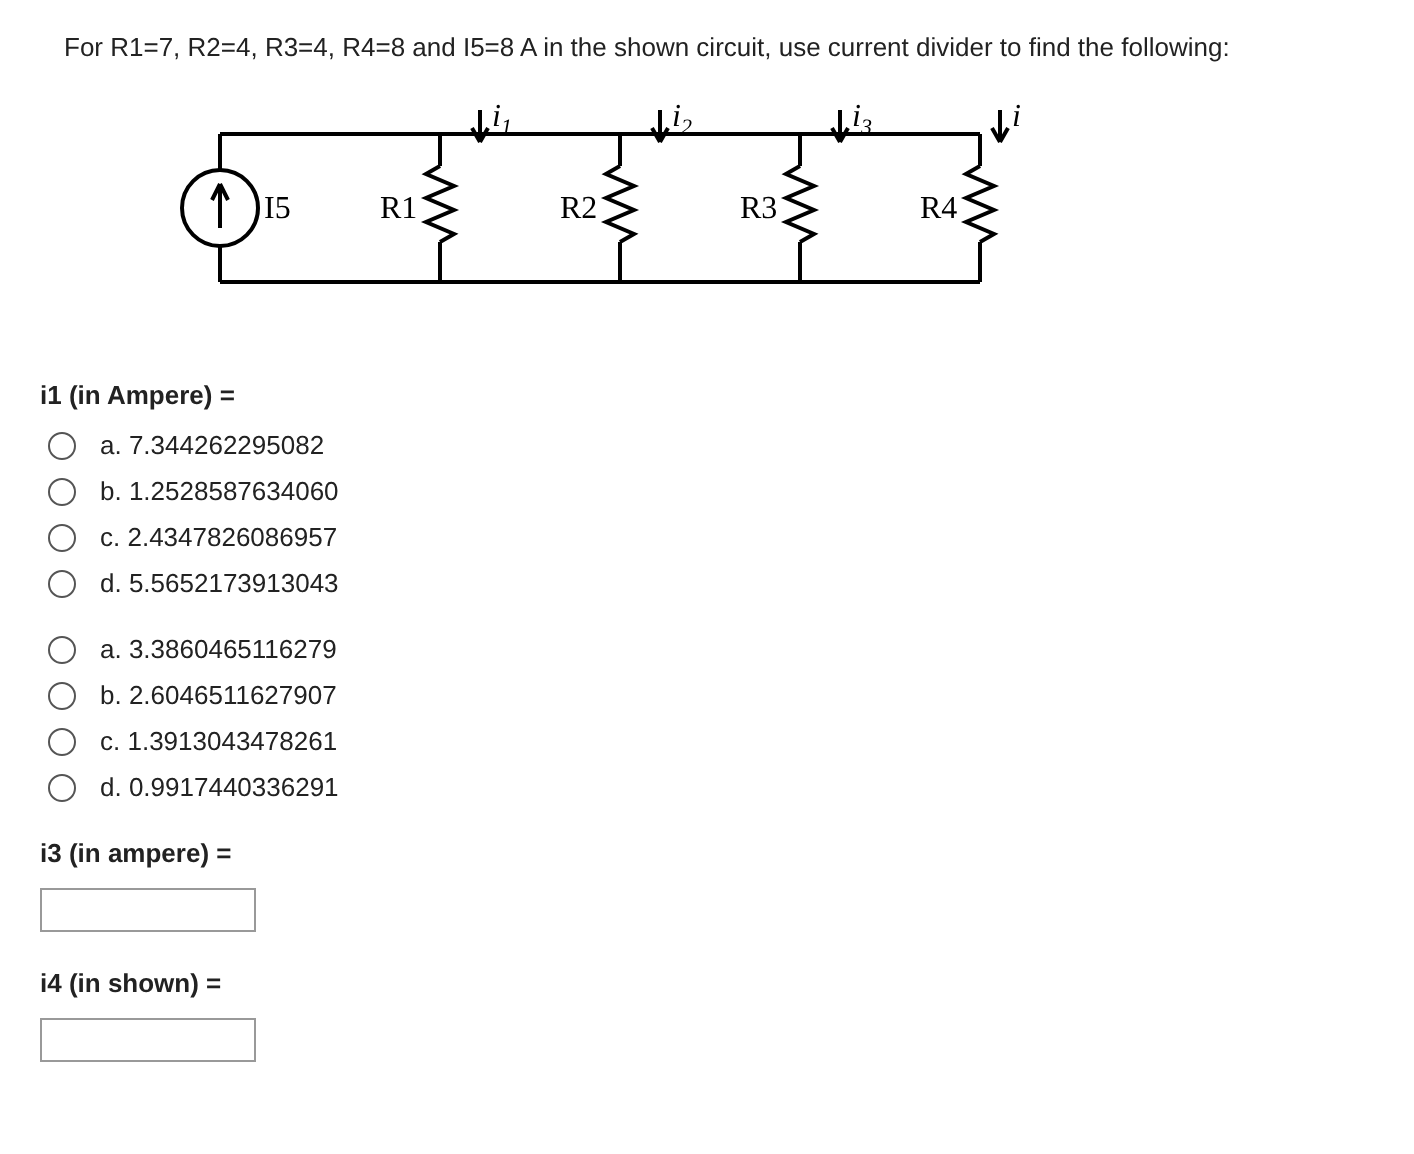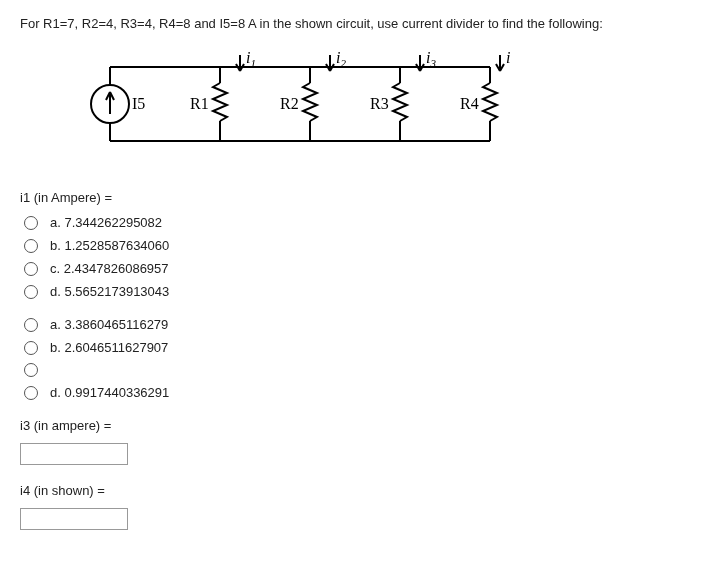--- a/index.html
+++ b/index.html
@@ -7,31 +7,33 @@
     margin: 0;
     padding: 16px 20px;
     font-family: Arial, sans-serif;
     font-size: 13px;
     color: #222;
     background: #fff;
     width: 707px;
   }
   .prompt {
     margin-bottom: 18px;
+    margin-left: 12px;
   }
   .circuit-wrap {
     margin-left: 70px;
     margin-bottom: 28px;
   }
   .question-block {
     margin-bottom: 18px;
   }
   .q-label {
     font-size: 13px;
     margin-bottom: 10px;
+    font-weight: bold;
   }
   .radio-row {
     display: flex;
     align-items: center;
     margin-bottom: 8px;
     margin-left: 4px;
   }
   .radio-circle {
     width: 14px;
     height: 14px;
@@ -140,20 +142,21 @@
   <div class="radio-row">
     <span class="radio-circle"></span>
     <span class="option-text">a. 3.3860465116279</span>
   </div>
   <div class="radio-row">
     <span class="radio-circle"></span>
     <span class="option-text">b. 2.6046511627907</span>
   </div>
   <div class="radio-row">
     <span class="radio-circle"></span>
+    <span class="option-text">c. 1.3913043478261</span>
   </div>
   <div class="radio-row">
     <span class="radio-circle"></span>
     <span class="option-text">d. 0.9917440336291</span>
   </div>
 </div>
 
 <div class="question-block">
   <div class="q-label">i3 (in ampere) =</div>
   <input type="text" class="text-input" style="">

